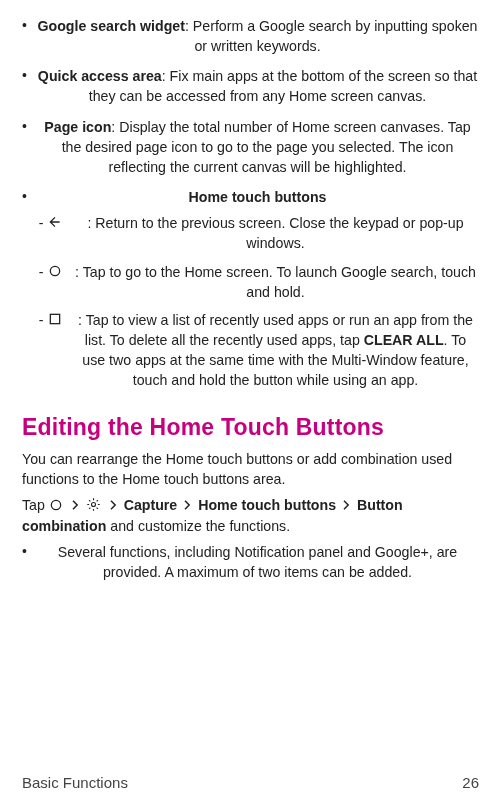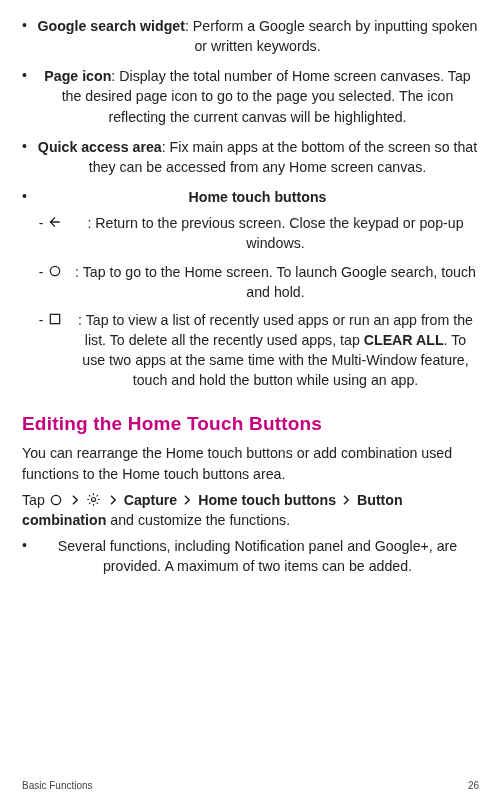--- a/index.html
+++ b/index.html
@@ -47,59 +47,59 @@
   }
   .icon-slot.absicon {
     position: absolute;
     left: 12px;
     top: 2px;
   }
   svg.icn { display: block; }
   .strong { font-weight: 700; }
   h2.section {
     color: #c6007e;
-    font-size: 19px;
+    font-size: 23px;
     font-weight: 600;
     margin-top: 20px;
     margin-bottom: 6px;
     letter-spacing: 0.2px;
   }
   p.para { margin-bottom: 6px; }
   .chev {
     display: inline-block;
     vertical-align: 0;
     margin: 0 3px;
   }
   .footer {
     position: absolute;
     left: 22px;
     right: 22px;
     bottom: 14px;
     display: flex;
     justify-content: space-between;
-    font-size: 10px;
+    font-size: 15px;
     color: #444;
     font-weight: 300;
   }
 </style>
 </head>
 <body>
 
 <ul class="top-list">
 
   <li>
     <span class="strong">Google search widget</span><span>: Perform a Google search by inputting spoken or written keywords.</span>
   </li>
 
   <li>
-    <span class="strong">Page icon</span><span>: Display the total number of Home screen canvases. Tap the desired page icon to go to the page you selected. The icon reflecting the current canvas will be highlighted.</span>
+    <span class="strong">Quick access area</span><span>: Fix main apps at the bottom of the screen so that they can be accessed from any Home screen canvas.</span>
   </li>
 
   <li>
-    <span class="strong">Quick access area</span><span>: Fix main apps at the bottom of the screen so that they can be accessed from any Home screen canvas.</span>
+    <span class="strong">Page icon</span><span>: Display the total number of Home screen canvases. Tap the desired page icon to go to the page you selected. The icon reflecting the current canvas will be highlighted.</span>
   </li>
 
   <li>
     <span class="strong">Home touch buttons</span>
     <ul class="sub-list">
 
       <li>
         <span class="dash">-</span>
         <span class="icon-slot absicon">
           <svg class="icn" width="14" height="14" viewBox="0 0 24 24">

